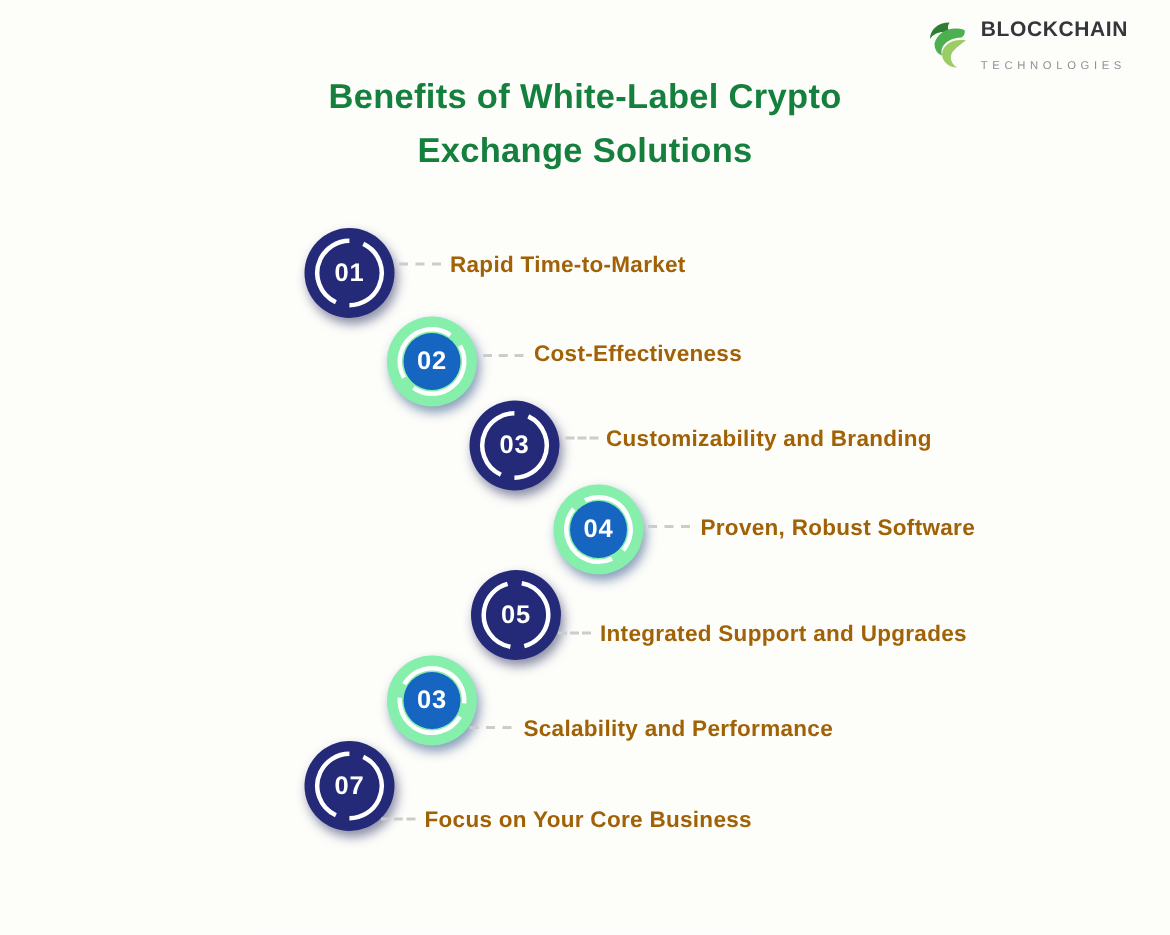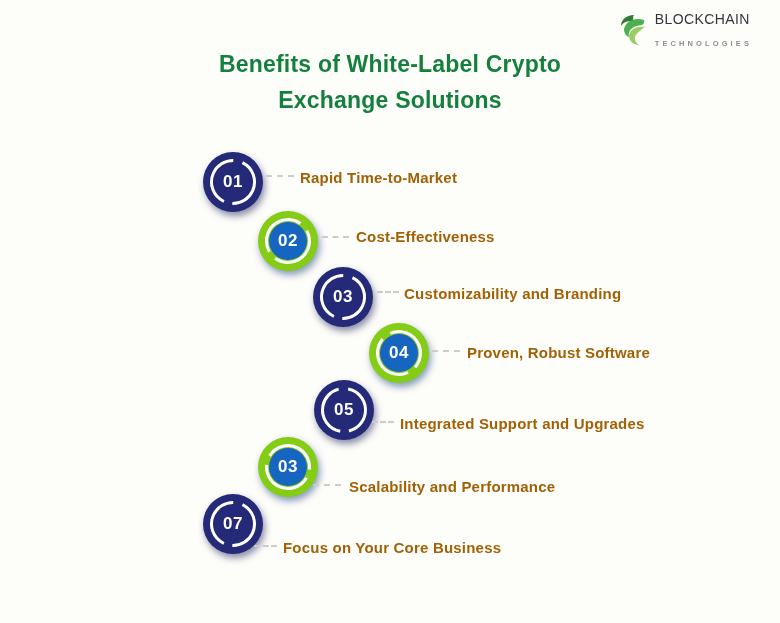--- a/index.html
+++ b/index.html
@@ -15,40 +15,40 @@
   }
 
   
   .logo{
     position:absolute;top:12px;right:28px;
     display:flex;align-items:center;gap:7px;
   }
   .logo-icon{width:30px;height:32px;flex:0 0 auto;}
   .logo-text{display:flex;flex-direction:column;line-height:1;}
   .logo-name{
-    font-size:14px;font-weight:400;color:#33363a;letter-spacing:.4px;
+    font-size:14px;font-weight:700;color:#33363a;letter-spacing:.4px;
   }
   .logo-sub{
-    margin-top:14px;font-size:7.5px;font-weight:700;color:#8b9096;letter-spacing:3.1px;
+    margin-top:14px;font-size:7.5px;font-weight:400;color:#8b9096;letter-spacing:3.1px;
   }
 
   
   .title{
     position:absolute;top:46px;left:0;width:100%;
     text-align:center;color:#15803d;font-weight:700;
     font-size:23px;line-height:36px;letter-spacing:.2px;
   }
 
   
   .badge{
     position:absolute;width:60px;height:60px;border-radius:50%;
     display:flex;align-items:center;justify-content:center;
   }
   .badge.navy{background:#242a78;box-shadow:2px 4px 7px rgba(22,27,82,.5);}
-  .badge.blue{background:#84cc16;box-shadow:2px 4px 7px rgba(18,60,120,.5);}
+  .badge.blue{background:#86efac;box-shadow:2px 4px 7px rgba(18,60,120,.5);}
   .badge-inner{
     position:relative;z-index:2;width:38px;height:38px;border-radius:50%;
     display:flex;align-items:center;justify-content:center;
   }
   .navy .badge-inner{background:#242a78;text-align:center;}
   .blue .badge-inner{background:#1565c1;}
   .badge-number{color:#ffffff;font-size:17px;font-weight:700;letter-spacing:.5px;}
   .ring{position:absolute;inset:0;z-index:1;}
 
   .dash{

